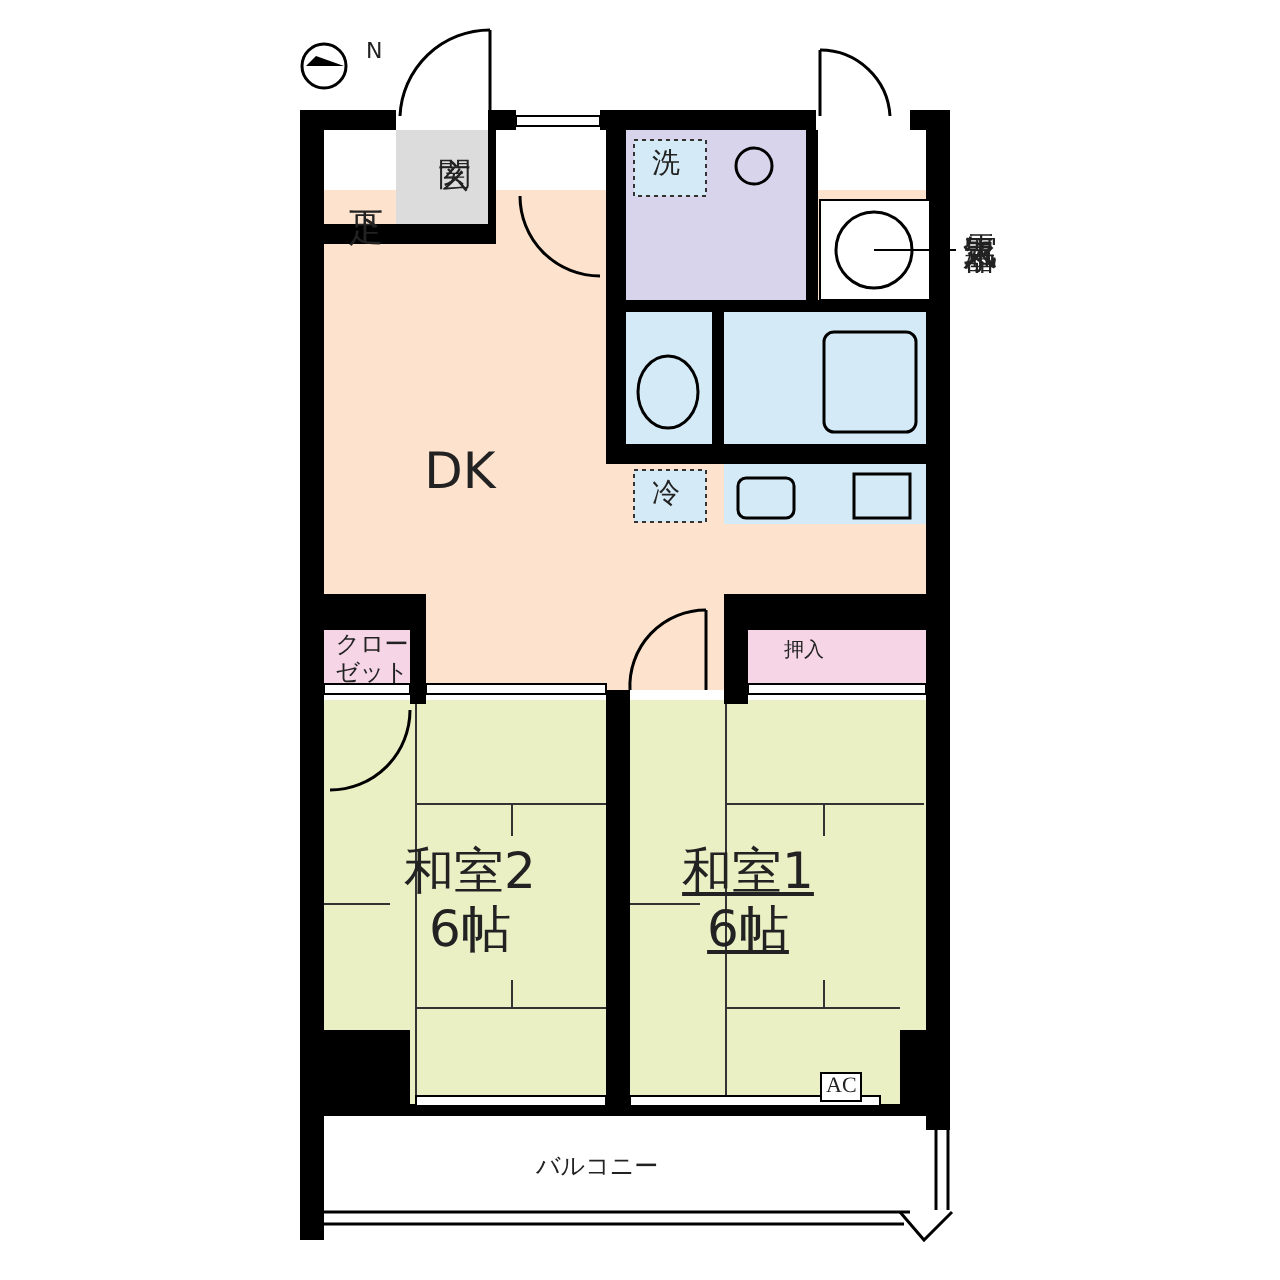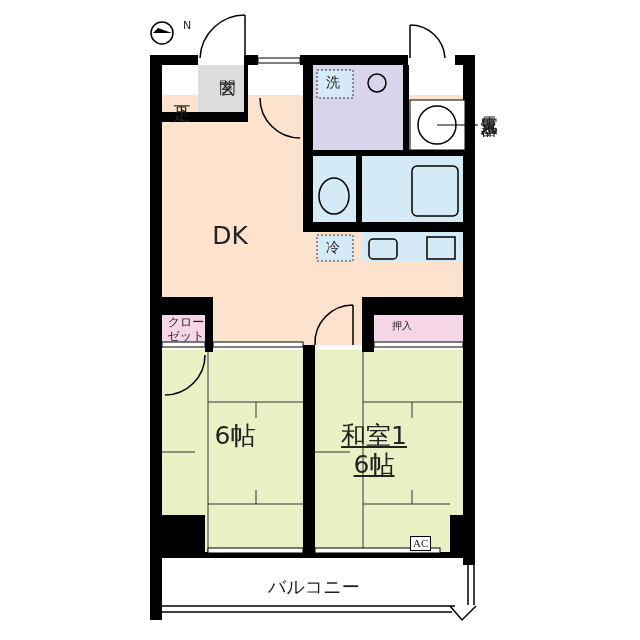--- a/index.html
+++ b/index.html
@@ -109,31 +109,32 @@
   <rect x="317" y="235" width="36" height="26" fill="#d4eaf6" stroke="#333" stroke-dasharray="2,2"></rect>
 
   <circle cx="162" cy="33" r="11" fill="none" stroke="#000" stroke-width="1.5"></circle>
   <polygon points="153,33 172,33 158,28" fill="#000"></polygon>
 </svg>
 
 <div class="lbl" style="left:190px;top:182px;font-size:25px;width:80px;margin-top:40px;">
   <div>DK</div>
 </div>
 <div class="lbl room-big" style="left:190px;top:422px;width:90px;">
+  <div>和室2</div>
     <div>6帖</div>
 </div>
 <div class="lbl room-big" style="left:329px;top:422px;width:90px;text-decoration:underline;">
   <div>和室1</div>
     <div>6帖</div>
 </div>
 <div class="lbl vert" style="left:218px;top:66px;font-size:16px;">玄関</div>
 <div class="lbl tiny vert" style="left:172px;top:92px;">下足</div>
 <div class="lbl small" style="left:162px;top:316px;width:48px;">
   <div>クロー</div>
     <div>ゼット</div>
 </div>
 <div class="lbl" style="left:392px;top:320px;font-size:10px;">押入</div>
-<div class="lbl" style="left:268px;top:577px;font-size:18px;">バルコニー</div>
+<div class="lbl" style="left:268px;top:577px;font-size:12px;">バルコニー</div>
 <div class="lbl" style="left:326px;top:74px;font-size:14px;">洗</div>
 <div class="lbl" style="left:326px;top:239px;font-size:14px;">冷</div>
 <div class="lbl vert" style="left:479px;top:103px;">電気温水器</div>
 <div class="lbl" style="left:183px;top:20px;font-size:11px;">N</div>
 <div class="lbl" style="left:410px;top:536px;font-size:11px;border:1px solid #000;background:#fff;padding:0 2px;font-family:Liberation Serif, serif;">AC</div>
 
 </body></html>

